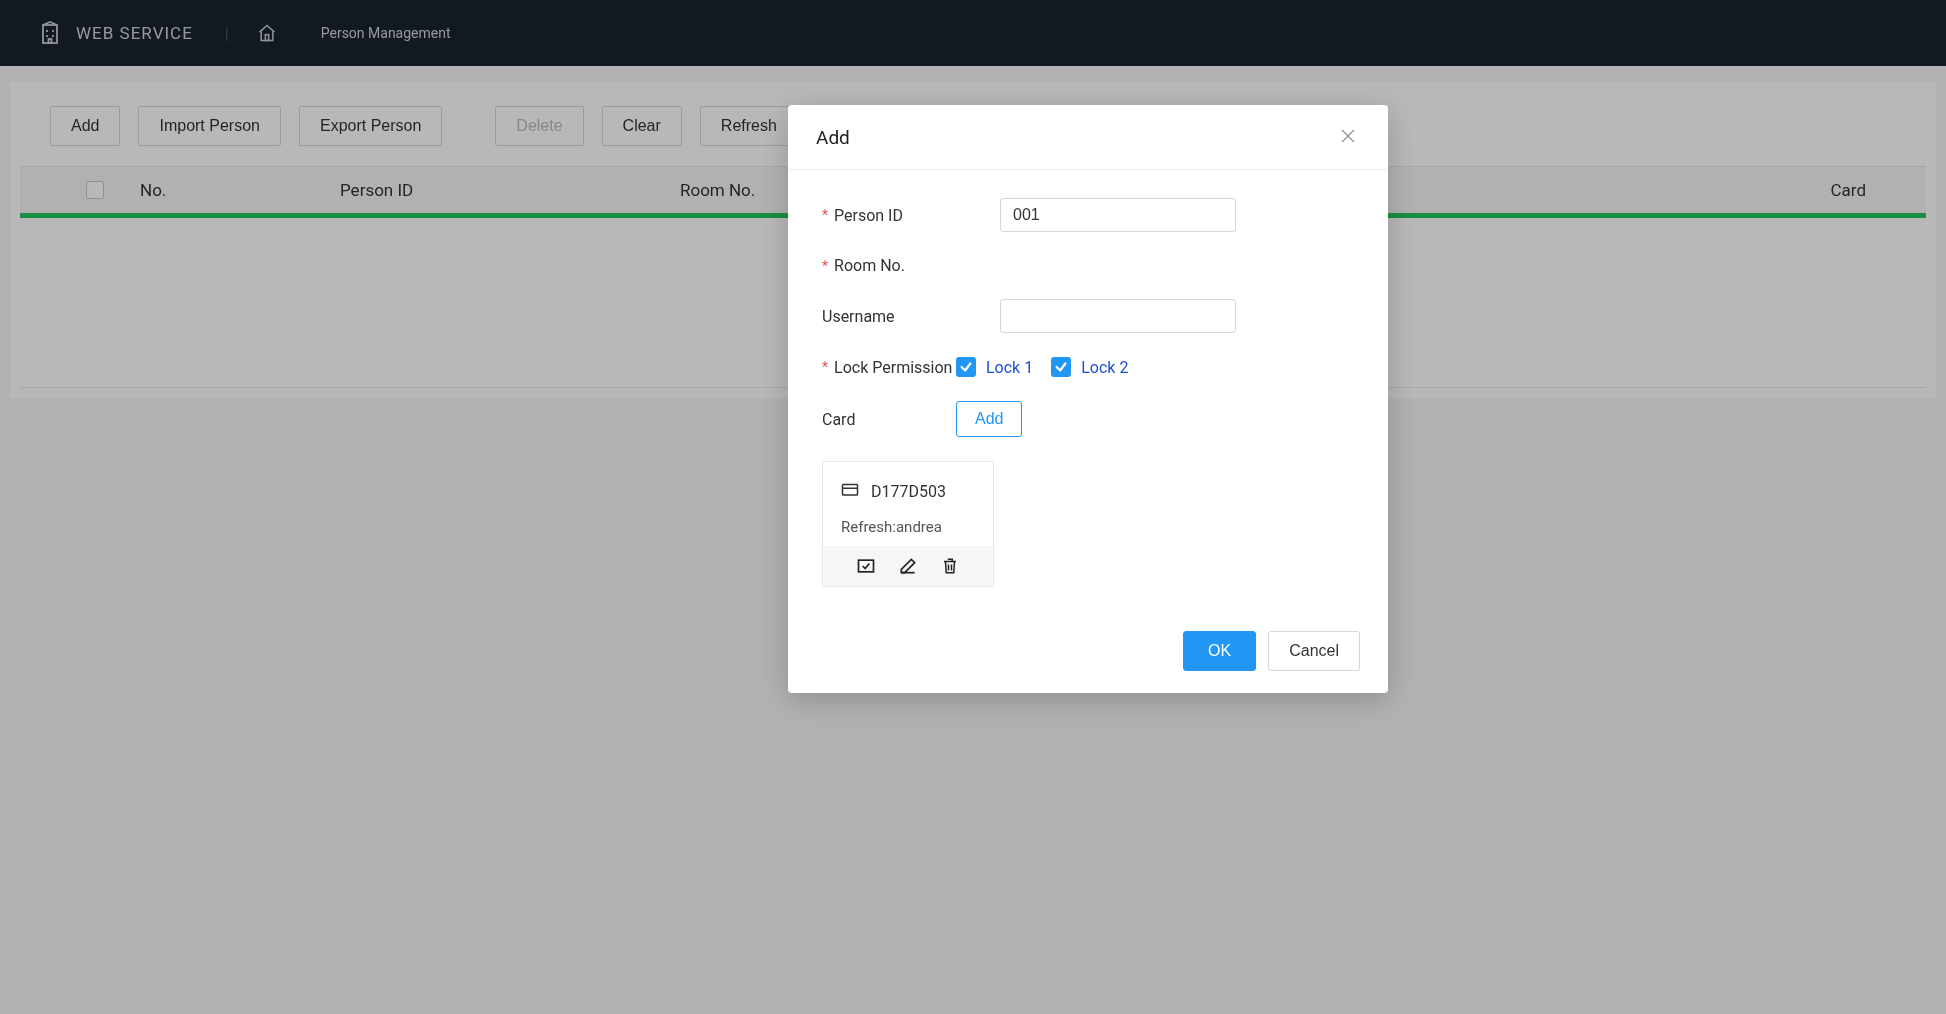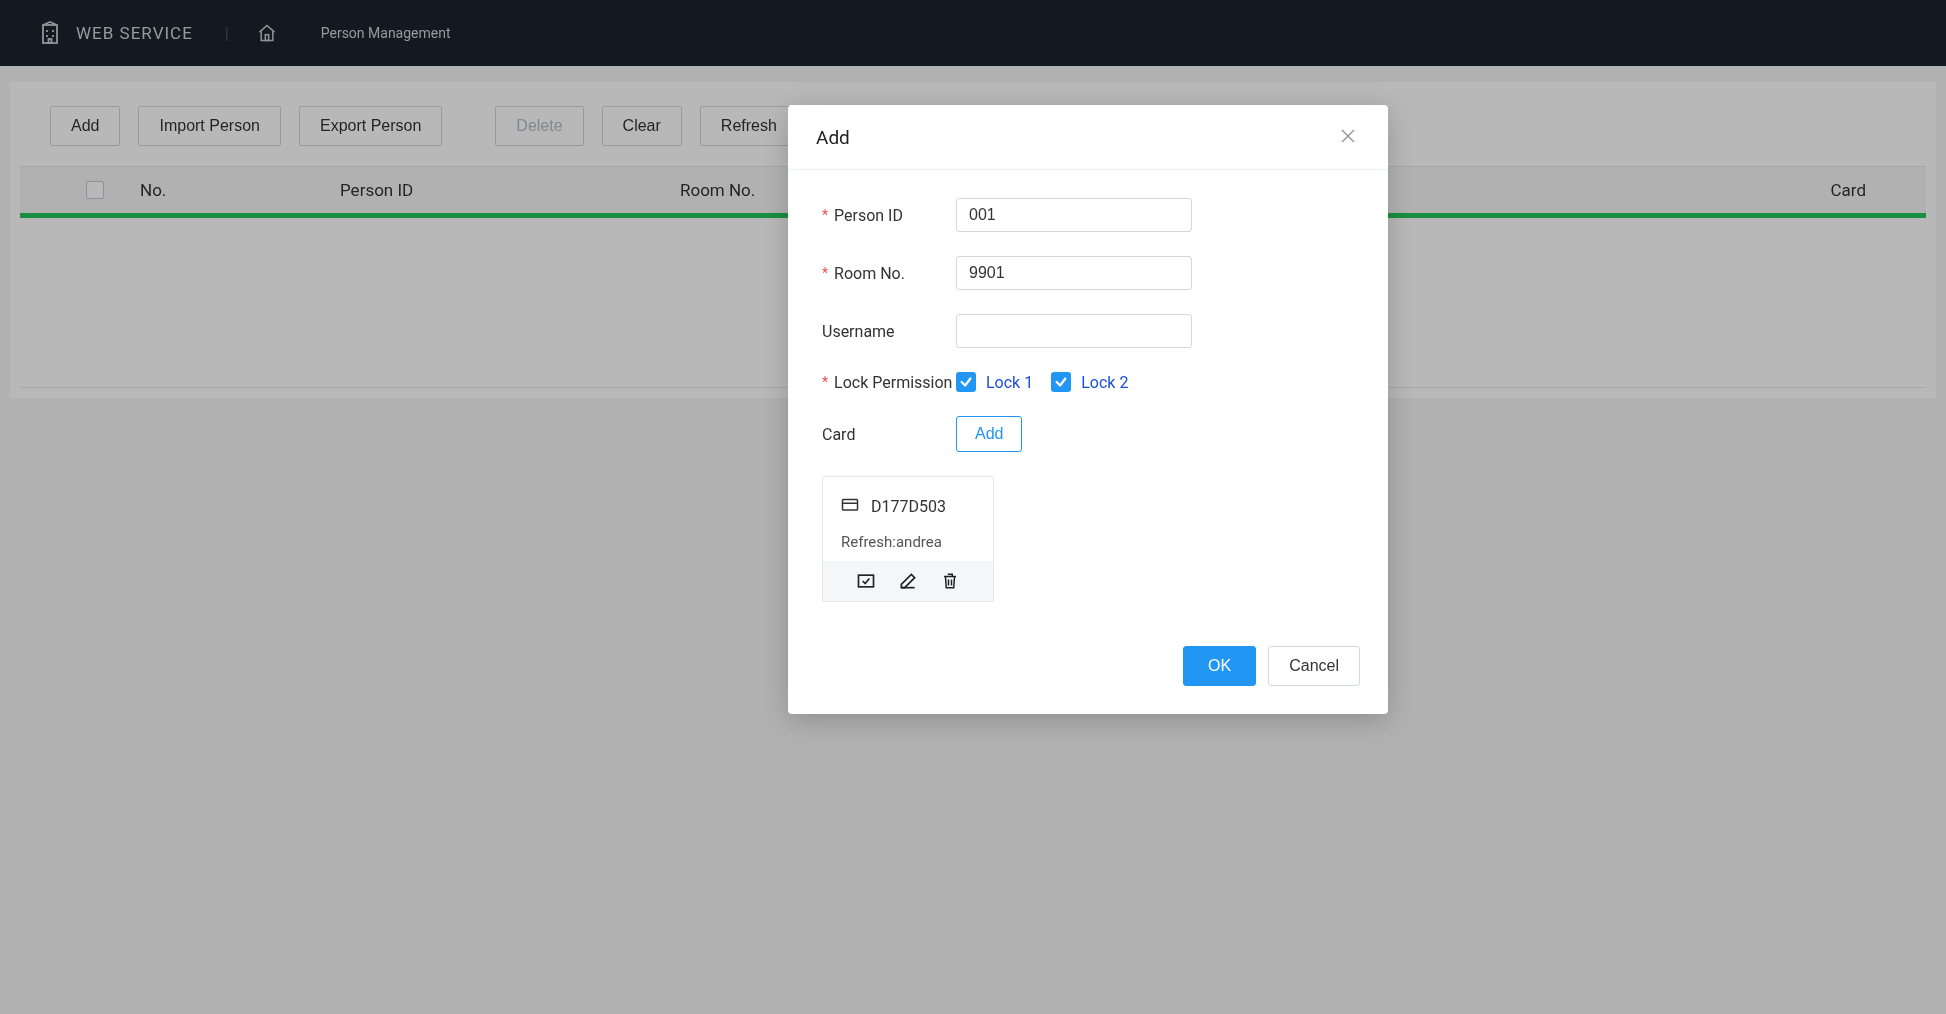--- a/index.html
+++ b/index.html
@@ -182,20 +182,21 @@
     }
     .form-input {
       flex: 0 0 236px;
       height: 28px;
       border: 1px solid #d4d7dc;
       border-radius: 3px;
       padding: 16px 12px;
       font-size: 16px;
       color: #333;
       outline: none;
+      margin-left: 44px;
     }
     .lock-group {
       display: flex;
       align-items: center;
       gap: 18px;
     }
     .chk-wrap {
       display: flex;
       align-items: center;
       gap: 10px;
@@ -264,21 +265,21 @@
       width: 20px;
       height: 20px;
       display: flex;
       align-items: center;
       justify-content: center;
     }
     .modal-footer {
       display: flex;
       justify-content: flex-end;
       gap: 12px;
-      padding: 16px 28px 28px 28px;
+      padding: 16px 28px 22px 28px;
     }
     .btn-primary {
       background: #2196f3;
       color: #fff;
       border: 1px solid #2196f3;
       padding: 10px 24px;
       font-size: 16px;
       cursor: pointer;
       border-radius: 3px;
     }
@@ -360,21 +361,20 @@
         <span>Person ID</span>
       </div>
       <input class="form-input" value="001" style="">
     </div>
 
     <div class="form-row">
       <div class="form-label">
         <span class="required">*</span>
         <span>Room No.</span>
       </div>
-      <input class="form-input" value="9901" style="">
     </div>
 
     <div class="form-row">
       <div class="form-label">
         <span>Username</span>
       </div>
       <input class="form-input" value="" style="">
     </div>
 
     <div class="form-row">

